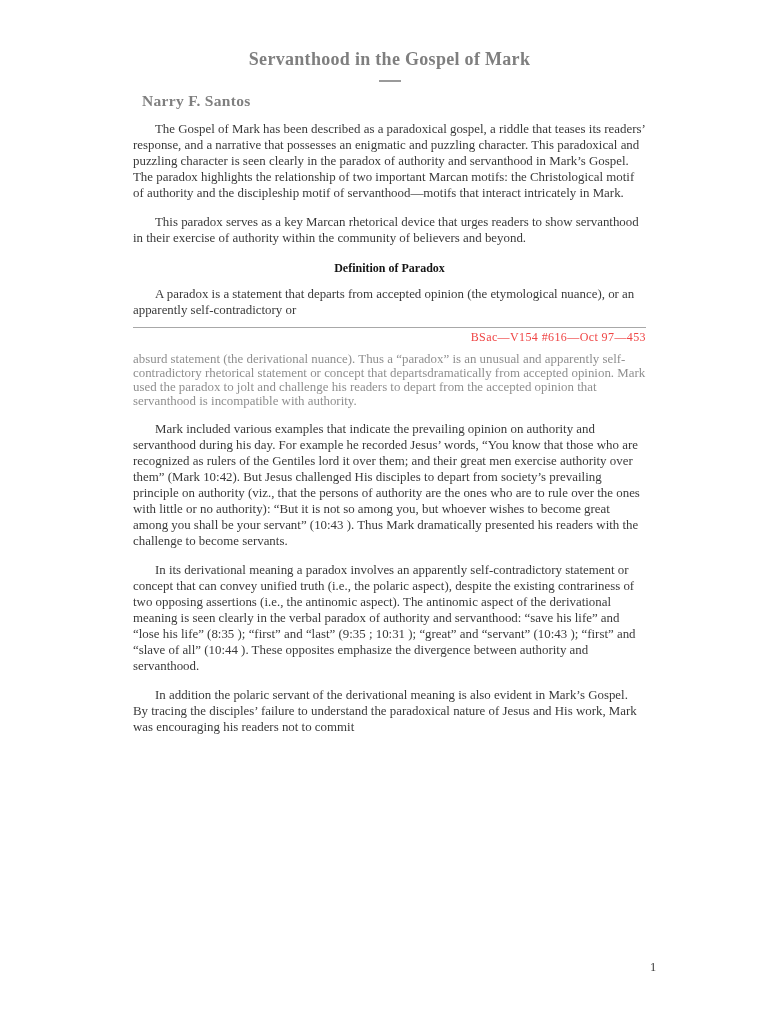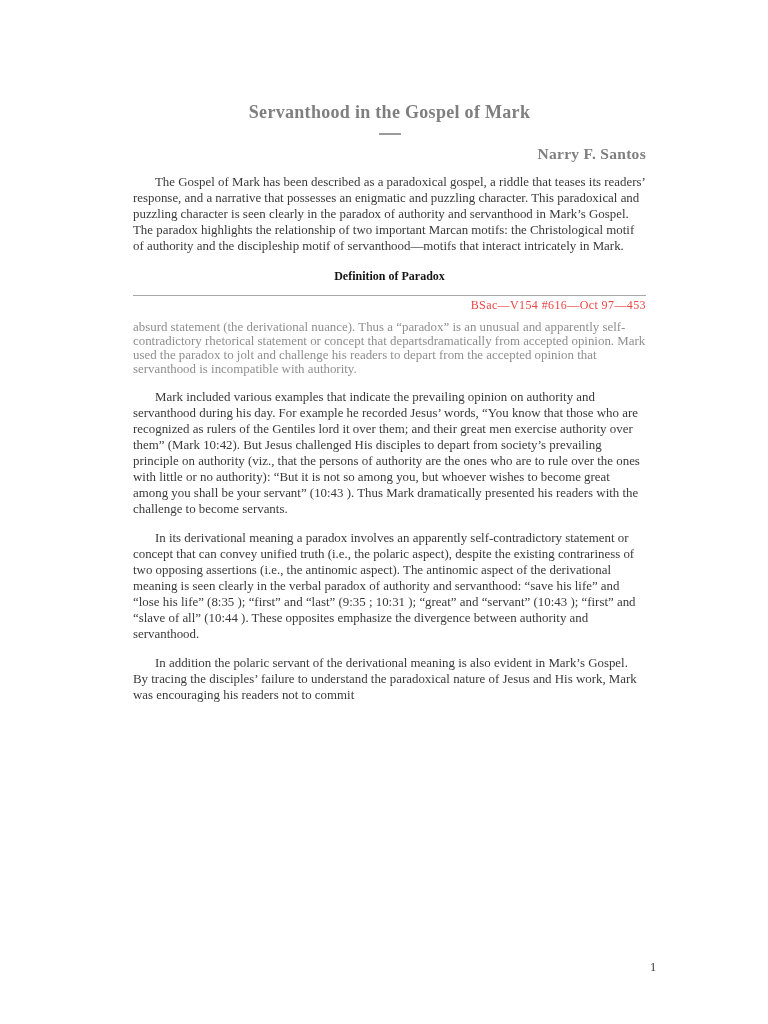--- a/index.html
+++ b/index.html
@@ -14,46 +14,46 @@
     background: #ffffff;
     font-family: "Liberation Serif", "DejaVu Serif", serif;
     color: #3a3a3a;
     overflow: hidden;
   }
   .content {
     position: absolute;
     left: 133px;
     top: 0;
     width: 513px;
-    padding-top: 101px;
+    padding-top: 48px;
   }
   .doc-title {
     text-align: center;
     font-size: 18px;
     line-height: 22px;
     font-weight: bold;
     color: #7f7f7f;
     letter-spacing: 0.3px;
     margin: 0;
   }
   .title-dash {
     display: block;
     width: 22px;
     height: 2px;
     background: #9a9a9a;
     margin: 10px auto 9px auto;
   }
   .doc-author {
-    text-align: right;
+    text-align: left;
     font-size: 15.5px;
     line-height: 19px;
     font-weight: bold;
     color: #7f7f7f;
     letter-spacing: 0.3px;
-    margin: 0;
+    margin: 9px;
   }
   .affiliation {
     margin: 15px 0 0 19px;
     width: 418px;
     font-size: 12.9px;
     line-height: 15.5px;
     color: #333333;
   }
   p.body-para {
     margin: 13px 0 0 0;
@@ -110,23 +110,25 @@
 
     <h1 class="doc-title">Servanthood in the Gospel of Mark</h1>
 
     <span class="title-dash"></span>
 
     <h2 class="doc-author">Narry F. Santos</h2>
 
 
     <p class="body-para first-para">The Gospel of Mark has been described as a paradoxical gospel, a riddle that teases its readers’ response, and a narrative that possesses an enigmatic and puzzling character. This paradoxical and puzzling character is seen clearly in the paradox of authority and servanthood in Mark’s Gospel. The paradox highlights the relationship of two important Marcan motifs: the Christological motif of authority and the discipleship motif of servanthood—motifs that interact intricately in Mark.</p>
 
+    <p class="body-para">This paradox serves as a key Marcan rhetorical device that urges readers to show servanthood in their exercise of authority within the community of believers and beyond.</p>
 
     <h3 class="section-heading">Definition of Paradox</h3>
 
+    <p class="body-para" style="margin-top:0;">A paradox is a statement that departs from accepted opinion (the etymological nuance), or an apparently self-contradictory or</p>
 
     <hr class="page-break-rule">
 
     <div class="page-break-label">BSac—V154 #616—Oct 97—453</div>
 
     <p class="ghost-para">absurd statement (the derivational nuance). Thus a “paradox” is an unusual and apparently self-contradictory rhetorical statement or concept that departsdramatically from accepted opinion. Mark used the paradox to jolt and challenge his readers to depart from the accepted opinion that servanthood is incompatible with authority.</p>
 
     <p class="body-para">Mark included various examples that indicate the prevailing opinion on authority and servanthood during his day. For example he recorded Jesus’ words, “You know that those who are recognized as rulers of the Gentiles lord it over them; and their great men exercise authority over them” (Mark 10:42). But Jesus challenged His disciples to depart from society’s prevailing principle on authority (viz., that the persons of authority are the ones who are to rule over the ones with little or no authority): “But it is not so among you, but whoever wishes to become great among you shall be your servant” (10:43 ). Thus Mark dramatically presented his readers with the challenge to become servants.</p>
 
     <p class="body-para">In its derivational meaning a paradox involves an apparently self-contradictory statement or concept that can convey unified truth (i.e., the polaric aspect), despite the existing contrariness of two opposing assertions (i.e., the antinomic aspect). The antinomic aspect of the derivational meaning is seen clearly in the verbal paradox of authority and servanthood: “save his life” and “lose his life” (8:35 ); “first” and “last” (9:35 ; 10:31 ); “great” and “servant” (10:43 ); “first” and “slave of all” (10:44 ). These opposites emphasize the divergence between authority and servanthood.</p>

